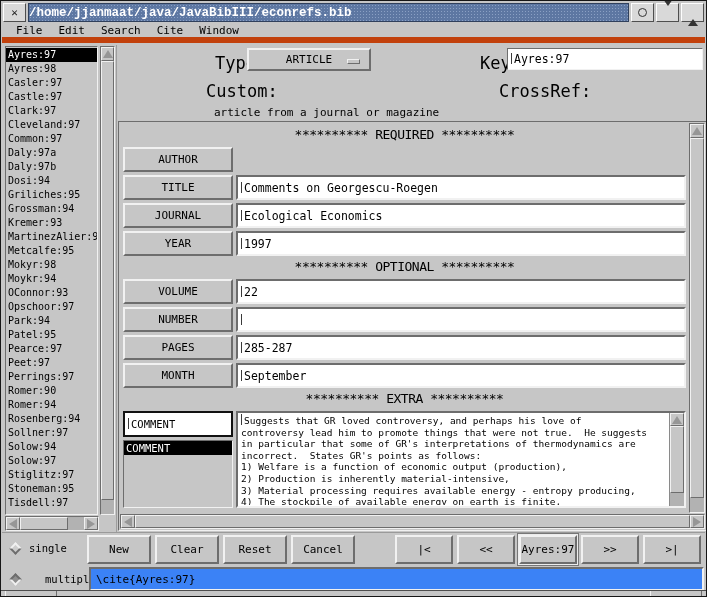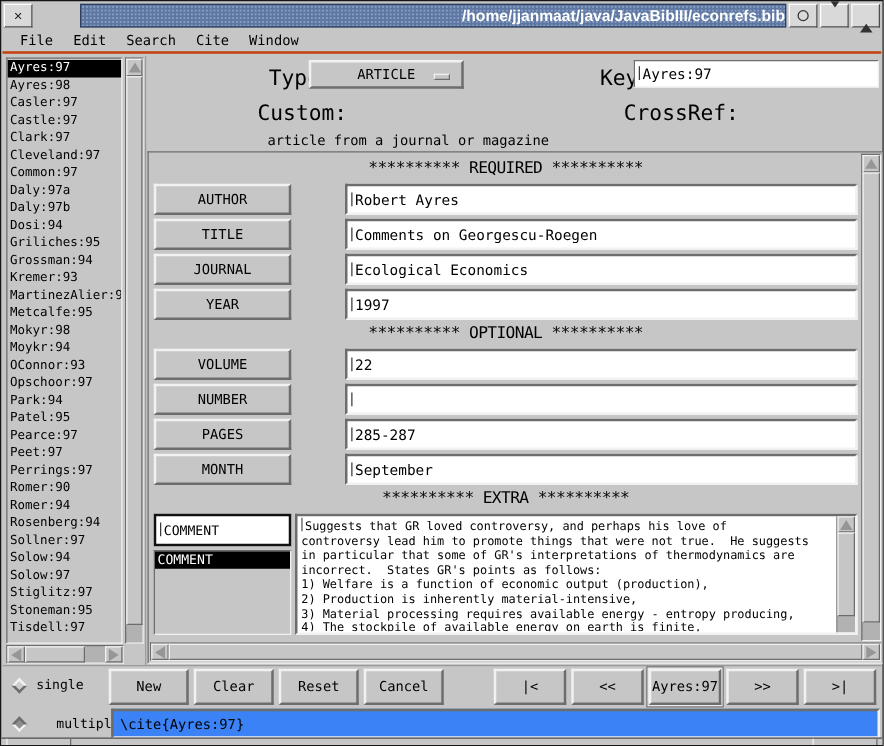--- a/index.html
+++ b/index.html
@@ -14,33 +14,33 @@
   .out1 { border:1px solid; border-color:#f1f1f1 #6d6d6d #6d6d6d #f1f1f1; background:#c6c6c6; }
   .in1  { border:1px solid; border-color:#6d6d6d #f1f1f1 #f1f1f1 #6d6d6d; }
 
   
   .titlebar { position:absolute; top:2px; left:2px; right:2px; height:19px; display:flex; gap:2px; }
   .tb-btn { width:23px; height:19px; background:#d9d9d9; border:1px solid; border-color:#fdfdfd #4e4e4e #4e4e4e #fdfdfd;
             display:flex; align-items:center; justify-content:center; }
   .tb-title { flex:1; background-color:#5d77a2;
       background-image:radial-gradient(#8aa0c4 0.9px, rgba(0,0,0,0) 1px);
       background-size:3px 3px;
-      color:#fff; font-family:Liberation Sans, sans-serif; font-weight:bold; font-size:12.5px;
-      text-align:right; line-height:18px; border:1px solid #30405c;
-      white-space:nowrap; overflow:hidden;margin-left:36px; }
+      color:#fff; font-family:Liberation Mono, monospace; font-weight:bold; font-size:12.5px;
+      text-align:left; line-height:18px; border:1px solid #30405c;
+      white-space:nowrap; overflow:hidden; }
   .x-glyph { font-weight:bold; font-size:11px; line-height:10px; color:#222; }
   .circle-glyph { width:9px; height:9px; border:1.5px solid #333; border-radius:50%; }
   .bar-glyph { width:11px; height:2px; background:#333; margin:1px 0; }
   .tri { width:0; height:0; }
   .tri.down { border-left:5.5px solid transparent; border-right:5.5px solid transparent; border-top:7px solid #333; }
   .tri.up   { border-left:5.5px solid transparent; border-right:5.5px solid transparent; border-bottom:7px solid #333; }
 
   
   .menubar { position:absolute; top:23px; left:1px; right:1px; height:19px;
-             border-bottom:2px solid #c2410c; display:flex; align-items:center;
+             border-bottom:6px solid #c2410c; display:flex; align-items:center;
              padding-left:14px; gap:16px; font-size:11px; }
   .menu-item { cursor:default; }
 
   
   .list-panel { position:absolute; left:2px; top:44px; width:113px; height:486px; }
   .entry-list { position:absolute; left:2px; top:1px; width:93px; bottom:16px;
                 background:#c6c6c6; border:1px solid; border-color:#6d6d6d #f1f1f1 #f1f1f1 #6d6d6d;
                 overflow:hidden; font-size:10px; padding-top:1px; }
   .list-item { height:14px; line-height:14px; padding-left:2px; white-space:nowrap; overflow:hidden; }
   .list-item.selected { background:#000; color:#fff; }
@@ -71,21 +71,21 @@
                display:flex; align-items:center; padding-left:3px; font-size:11.5px; }
   .desc { position:absolute; left:97px; top:61px; font-size:11px; }
 
   .main-panel { position:absolute; left:1px; top:76px; right:0; height:410px;
                 border:1px solid; border-color:#6d6d6d #f1f1f1 #f1f1f1 #6d6d6d; }
   .mp-content { position:absolute; left:4px; top:2px; right:20px; bottom:17px; }
   .mp-vscroll { position:absolute; right:1px; top:1px; width:16px; bottom:17px; }
   .mp-hscroll { position:absolute; left:1px; right:1px; bottom:1px; height:15px; }
 
   .sec-title { text-align:center; margin:4px 0 6px; line-height:13px; font-size:13px; letter-spacing:-0.5px; }
-  .frow { display:flex; height:25px; margin-bottom:3px;gap:40px; }
+  .frow { display:flex; height:25px; margin-bottom:3px; }
   .flabel { width:110px; display:flex; align-items:center; justify-content:center;
             font-size:11px; margin-right:3px; flex:none; }
   .tfield { flex:1; background:#fff; border:2px solid; border-color:#6d6d6d #f1f1f1 #f1f1f1 #6d6d6d;
             display:flex; align-items:center; padding-left:3px; font-size:11.5px; overflow:hidden; white-space:nowrap; }
   .caret::before { content:""; display:inline-block; width:1px; height:11px; background:#3a3a3a;
                    margin-right:2px; vertical-align:-1px; }
 
   .extra { display:flex; height:97px;border-radius:15px; }
   .extra-left { width:110px; margin-right:3px; flex:none; position:relative; }
   .cname-input { height:26px; border:2px solid #111; background:#fff; display:flex; align-items:center;
@@ -234,23 +234,20 @@
 
     <div class="desc">article from a journal or magazine</div>
 
     <div class="main-panel">
       <div class="mp-content">
 
         <div class="sec-title">********** REQUIRED **********</div>
 
         <div class="frow">
           <div class="flabel out">AUTHOR</div>
-          <div class="tfield">
-              <span class="caret">Robert Ayres</span>
-            </div>
         </div>
         <div class="frow">
           <div class="flabel out">TITLE</div>
           <div class="tfield">
               <span class="caret">Comments on Georgescu-Roegen</span>
             </div>
         </div>
         <div class="frow">
           <div class="flabel out">JOURNAL</div>
           <div class="tfield">

